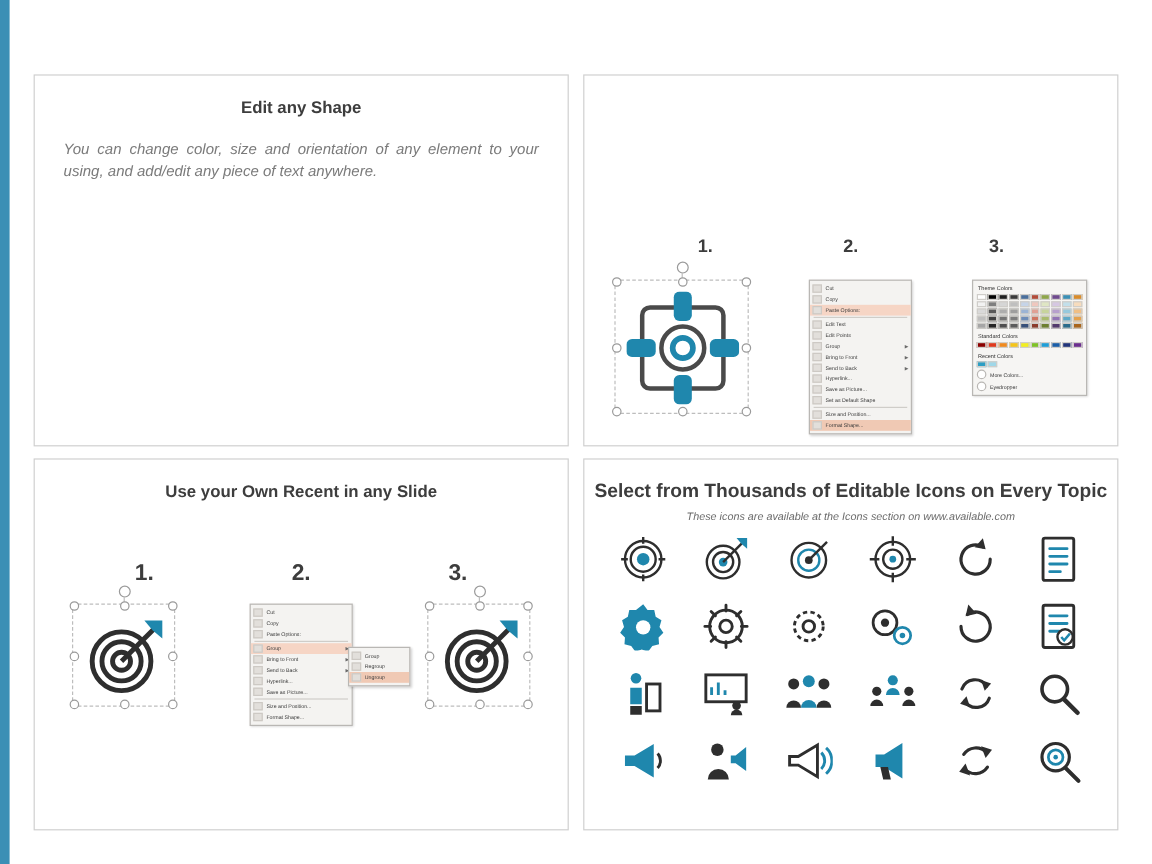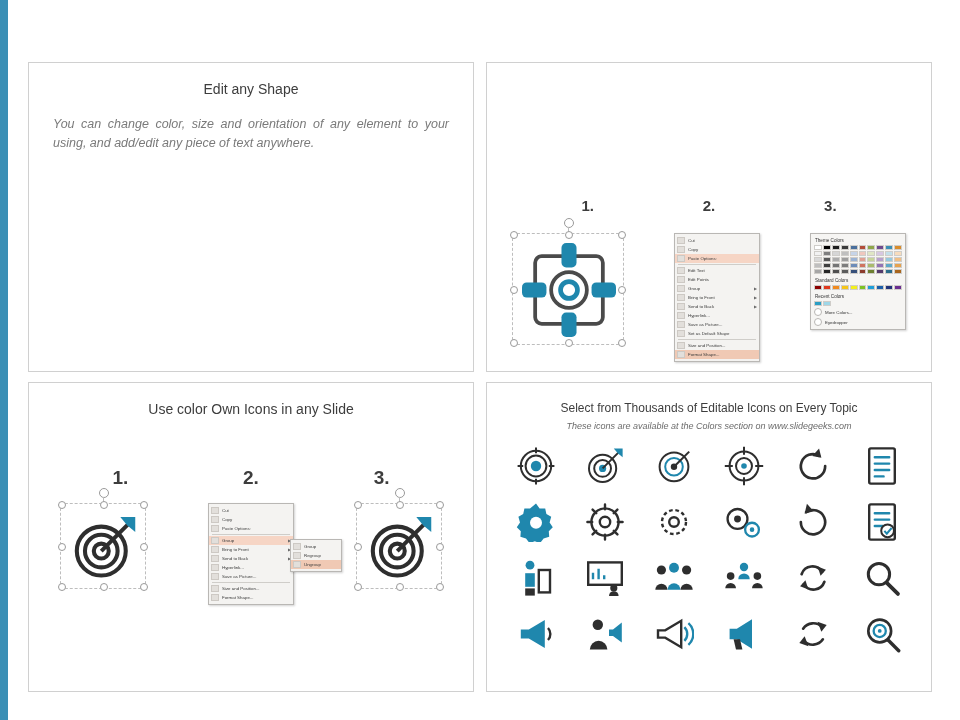--- a/index.html
+++ b/index.html
@@ -46,26 +46,26 @@
     background: #ffffff;
   }
   #panel-tl { left: 28px;  top: 62px;  width: 446px; height: 310px; }
   #panel-tr { left: 486px; top: 62px;  width: 446px; height: 310px; }
   #panel-bl { left: 28px;  top: 382px; width: 446px; height: 310px; }
   #panel-br { left: 486px; top: 382px; width: 446px; height: 310px; }
 
   .panel-heading {
     text-align: center;
     font-size: 14px;
-    font-weight: normal;
+    font-weight: bold;
     color: #3d3d3d;
     margin-top: 18px;
   }
   .panel-heading.small {
-    font-size: 12px;
+    font-size: 16px;
     margin-top: 18px;
   }
   .panel-subheading {
     text-align: center;
     font-size: 9px;
     font-style: italic;
     color: #6b6b6b;
     margin-top: 6px;
   }
   .body-text {
@@ -468,21 +468,21 @@
           </div>
         <div class="cs-opt">
             <span class="dot"></span>
             <span>Eyedropper</span>
           </div>
       </div>
     </div>
   </div>
 
   <div class="panel" id="panel-bl">
-    <div class="panel-heading">Use color Own Icons in any Slide</div>
+    <div class="panel-heading">Use your Own Recent in any Slide</div>
 
     <div class="num-row">
       <span class="num big">1.</span>
       <span class="num big">2.</span>
       <span class="num big">3.</span>
     </div>
 
     <div class="shot-row">
 
       <div class="tgt-wrap">
@@ -592,21 +592,21 @@
               <path d="M74 6 L96 6 L96 28 L84 18 Z" fill="#1f87ad"></path>
             </svg>
           </div>
         </div>
       </div>
     </div>
   </div>
 
   <div class="panel" id="panel-br">
     <div class="panel-heading small">Select from Thousands of Editable Icons on Every Topic</div>
-    <div class="panel-subheading">These icons are available  at the Colors section on  www.slidegeeks.com</div>
+    <div class="panel-subheading">These icons are available  at the Icons section on  www.available.com</div>
 
     <div class="icon-grid">
 
       <div class="icon-cell">
         <svg width="40" height="40" viewBox="0 0 100 100">
           <circle cx="50" cy="50" r="38" fill="none" stroke="#2e2e2e" stroke-width="5"></circle>
           <circle cx="50" cy="50" r="26" fill="none" stroke="#2e2e2e" stroke-width="5"></circle>
           <circle cx="50" cy="50" r="13" fill="#1f87ad"></circle>
           <path d="M50 4 v14 M50 82 v14 M4 50 h14 M82 50 h14" stroke="#2e2e2e" stroke-width="5"></path>
         </svg>

